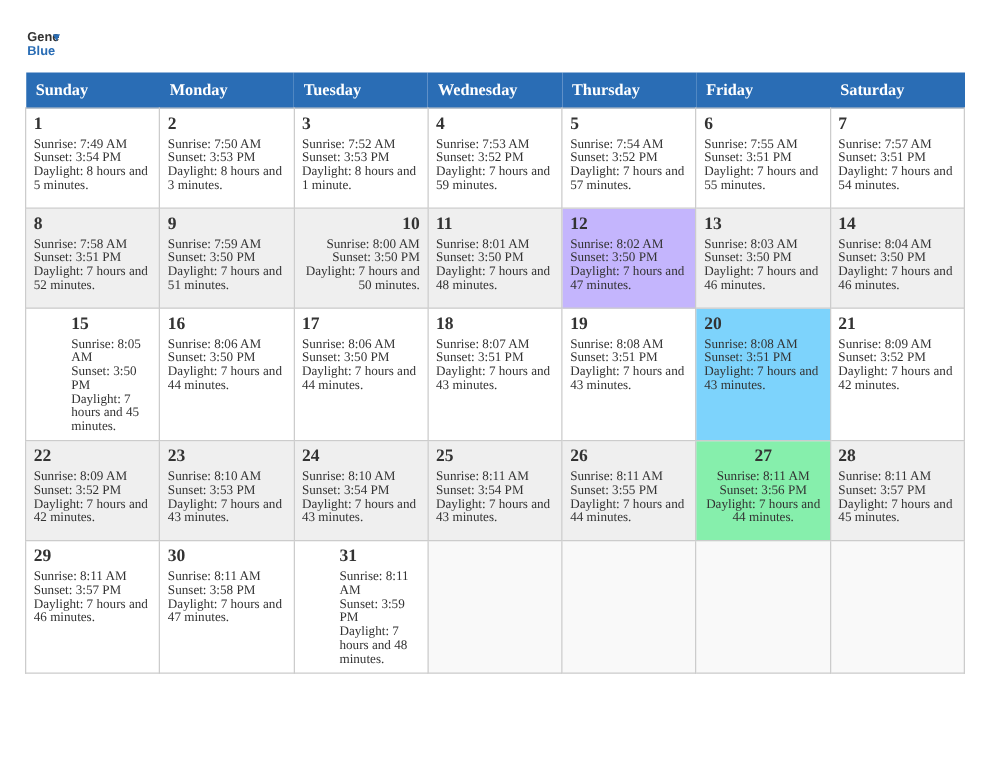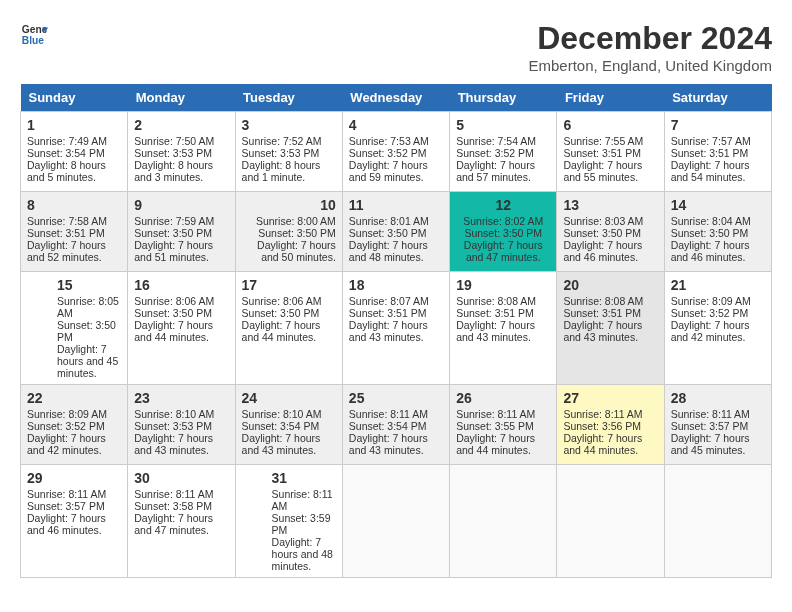--- a/index.html
+++ b/index.html
@@ -34,20 +34,21 @@
       color: #333;
     }
     .location-title {
       font-size: 15px;
       color: #555;
     }
     table {
       width: 100%;
       border-collapse: collapse;
       table-layout: fixed;
+      font-family: Liberation Serif, serif;
     }
     th {
       background-color: #2a6db5;
       color: white;
       text-align: left;
       padding: 6px 8px;
       font-size: 13px;
       font-weight: bold;
     }
     td {
@@ -71,24 +72,20 @@
 <body>
 
 <div class="header-area">
   <div class="logo">
     <svg class="logo-icon" viewBox="0 0 30 30">
       <text x="2" y="14" font-size="11" font-weight="bold" fill="#333" font-family="Arial">General</text>
       <text x="2" y="26" font-size="11" font-weight="bold" fill="#2a6db5" font-family="Arial">Blue</text>
       <polygon points="24,8 30,8 27,14" fill="#2a6db5"></polygon>
     </svg>
   </div>
-  <div class="title-area">
-    <div class="month-title">December 2024</div>
-    <div class="location-title">Emberton, England, United Kingdom</div>
-  </div>
 </div>
 
 <table>
   <thead>
     <tr>
     <th>Sunday</th>
         <th>Monday</th>
         <th>Tuesday</th>
         <th>Wednesday</th>
         <th>Thursday</th>
@@ -104,40 +101,40 @@
         <td style="background: rgb(255, 255, 255);"><span class="day-num">4</span><span>Sunrise: 7:53 AM</span><br><span>Sunset: 3:52 PM</span><br><span>Daylight: 7 hours and 59 minutes.</span></td>
         <td style="background: rgb(255, 255, 255);"><span class="day-num">5</span><span>Sunrise: 7:54 AM</span><br><span>Sunset: 3:52 PM</span><br><span>Daylight: 7 hours and 57 minutes.</span></td>
         <td style="background: rgb(255, 255, 255);"><span class="day-num">6</span><span>Sunrise: 7:55 AM</span><br><span>Sunset: 3:51 PM</span><br><span>Daylight: 7 hours and 55 minutes.</span></td>
         <td style="background: rgb(255, 255, 255);"><span class="day-num">7</span><span>Sunrise: 7:57 AM</span><br><span>Sunset: 3:51 PM</span><br><span>Daylight: 7 hours and 54 minutes.</span></td>
       </tr>
       <tr>
         <td style="background: rgb(239, 239, 239);"><span class="day-num">8</span><span>Sunrise: 7:58 AM</span><br><span>Sunset: 3:51 PM</span><br><span>Daylight: 7 hours and 52 minutes.</span></td>
         <td style="background: rgb(239, 239, 239);"><span class="day-num">9</span><span>Sunrise: 7:59 AM</span><br><span>Sunset: 3:50 PM</span><br><span>Daylight: 7 hours and 51 minutes.</span></td>
         <td style="background: rgb(239, 239, 239); text-align: right;"><span class="day-num">10</span><span>Sunrise: 8:00 AM</span><br><span>Sunset: 3:50 PM</span><br><span>Daylight: 7 hours and 50 minutes.</span></td>
         <td style="background: rgb(239, 239, 239);"><span class="day-num">11</span><span>Sunrise: 8:01 AM</span><br><span>Sunset: 3:50 PM</span><br><span>Daylight: 7 hours and 48 minutes.</span></td>
-        <td style="background: #14b8a6; text-align: center;"><span class="day-num">12</span><span>Sunrise: 8:02 AM</span><br><span>Sunset: 3:50 PM</span><br><span>Daylight: 7 hours and 47 minutes.</span></td>
+        <td style="background: #c4b5fd;"><span class="day-num">12</span><span>Sunrise: 8:02 AM</span><br><span>Sunset: 3:50 PM</span><br><span>Daylight: 7 hours and 47 minutes.</span></td>
         <td style="background: rgb(239, 239, 239);"><span class="day-num">13</span><span>Sunrise: 8:03 AM</span><br><span>Sunset: 3:50 PM</span><br><span>Daylight: 7 hours and 46 minutes.</span></td>
         <td style="background: rgb(239, 239, 239);"><span class="day-num">14</span><span>Sunrise: 8:04 AM</span><br><span>Sunset: 3:50 PM</span><br><span>Daylight: 7 hours and 46 minutes.</span></td>
       </tr>
       <tr>
         <td style="background: rgb(255, 255, 255); padding-left: 36px;"><span class="day-num">15</span><span>Sunrise: 8:05 AM</span><br><span>Sunset: 3:50 PM</span><br><span>Daylight: 7 hours and 45 minutes.</span></td>
         <td style="background: rgb(255, 255, 255);"><span class="day-num">16</span><span>Sunrise: 8:06 AM</span><br><span>Sunset: 3:50 PM</span><br><span>Daylight: 7 hours and 44 minutes.</span></td>
         <td style="background: rgb(255, 255, 255);"><span class="day-num">17</span><span>Sunrise: 8:06 AM</span><br><span>Sunset: 3:50 PM</span><br><span>Daylight: 7 hours and 44 minutes.</span></td>
         <td style="background: rgb(255, 255, 255); margin-left: 36px;"><span class="day-num">18</span><span>Sunrise: 8:07 AM</span><br><span>Sunset: 3:51 PM</span><br><span>Daylight: 7 hours and 43 minutes.</span></td>
         <td style="background: rgb(255, 255, 255);"><span class="day-num">19</span><span>Sunrise: 8:08 AM</span><br><span>Sunset: 3:51 PM</span><br><span>Daylight: 7 hours and 43 minutes.</span></td>
-        <td style="background: #e5e5e5;"><span class="day-num">20</span><span>Sunrise: 8:08 AM</span><br><span>Sunset: 3:51 PM</span><br><span>Daylight: 7 hours and 43 minutes.</span></td>
+        <td style="background: #7dd3fc;"><span class="day-num">20</span><span>Sunrise: 8:08 AM</span><br><span>Sunset: 3:51 PM</span><br><span>Daylight: 7 hours and 43 minutes.</span></td>
         <td style="background: rgb(255, 255, 255);"><span class="day-num">21</span><span>Sunrise: 8:09 AM</span><br><span>Sunset: 3:52 PM</span><br><span>Daylight: 7 hours and 42 minutes.</span></td>
       </tr>
       <tr>
         <td style="background: rgb(239, 239, 239);"><span class="day-num">22</span><span>Sunrise: 8:09 AM</span><br><span>Sunset: 3:52 PM</span><br><span>Daylight: 7 hours and 42 minutes.</span></td>
         <td style="background: rgb(239, 239, 239);"><span class="day-num">23</span><span>Sunrise: 8:10 AM</span><br><span>Sunset: 3:53 PM</span><br><span>Daylight: 7 hours and 43 minutes.</span></td>
         <td style="background: rgb(239, 239, 239);"><span class="day-num">24</span><span>Sunrise: 8:10 AM</span><br><span>Sunset: 3:54 PM</span><br><span>Daylight: 7 hours and 43 minutes.</span></td>
         <td style="background: rgb(239, 239, 239);"><span class="day-num">25</span><span>Sunrise: 8:11 AM</span><br><span>Sunset: 3:54 PM</span><br><span>Daylight: 7 hours and 43 minutes.</span></td>
         <td style="background: rgb(239, 239, 239);"><span class="day-num">26</span><span>Sunrise: 8:11 AM</span><br><span>Sunset: 3:55 PM</span><br><span>Daylight: 7 hours and 44 minutes.</span></td>
-        <td style="background: #fef9c3;"><span class="day-num">27</span><span>Sunrise: 8:11 AM</span><br><span>Sunset: 3:56 PM</span><br><span>Daylight: 7 hours and 44 minutes.</span></td>
+        <td style="background: #86efac; text-align: center;"><span class="day-num">27</span><span>Sunrise: 8:11 AM</span><br><span>Sunset: 3:56 PM</span><br><span>Daylight: 7 hours and 44 minutes.</span></td>
         <td style="background: rgb(239, 239, 239);"><span class="day-num">28</span><span>Sunrise: 8:11 AM</span><br><span>Sunset: 3:57 PM</span><br><span>Daylight: 7 hours and 45 minutes.</span></td>
       </tr>
       <tr>
         <td style="background: rgb(255, 255, 255);"><span class="day-num">29</span><span>Sunrise: 8:11 AM</span><br><span>Sunset: 3:57 PM</span><br><span>Daylight: 7 hours and 46 minutes.</span></td>
         <td style="background: rgb(255, 255, 255);"><span class="day-num">30</span><span>Sunrise: 8:11 AM</span><br><span>Sunset: 3:58 PM</span><br><span>Daylight: 7 hours and 47 minutes.</span></td>
         <td style="background: rgb(255, 255, 255); padding-left: 36px;"><span class="day-num">31</span><span>Sunrise: 8:11 AM</span><br><span>Sunset: 3:59 PM</span><br><span>Daylight: 7 hours and 48 minutes.</span></td>
         <td style="background: rgb(249, 249, 249);"></td>
         <td style="background: rgb(249, 249, 249);"></td>
         <td style="background: rgb(249, 249, 249);"></td>
         <td style="background: rgb(249, 249, 249);"></td>

